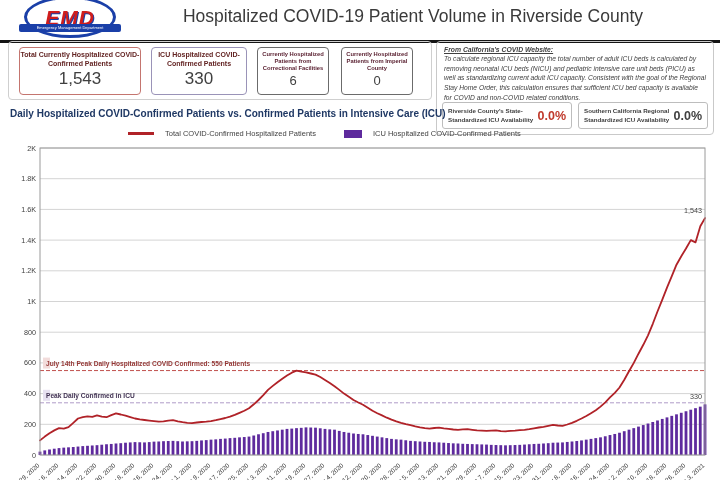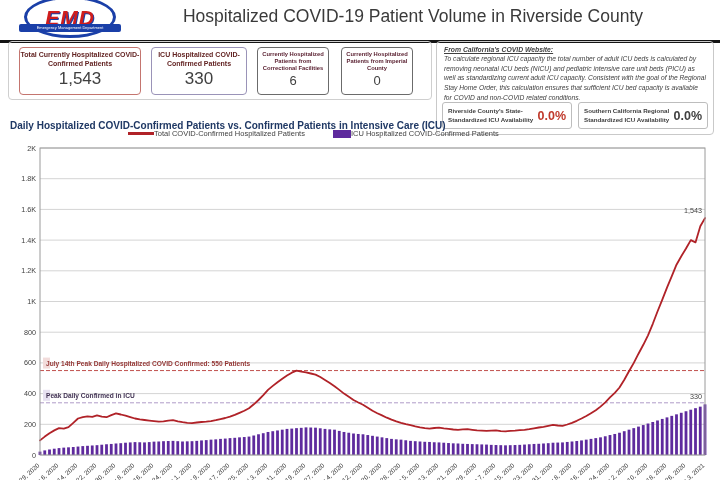--- a/index.html
+++ b/index.html
@@ -48,24 +48,24 @@
   .avail-box { flex:1; border:1px solid #bdbdbd; border-radius:3px; height:27px;
                display:flex; align-items:center; padding:0 5px; background:#fff; }
   .avail-box .lbl { font-size:6.2px; font-weight:bold; color:#404040; line-height:1.3;
                     flex:1; }
   .avail-box .val { font-size:12.5px; font-weight:bold; }
   #avail-0 .val { color:#c0392b; }
   #avail-1 .val { color:#404040; }
 
   
   #chart-title { position:absolute; left:10px; top:108px; font-size:10px;
-                 font-weight:bold; color:#1f3864;margin-top:12px; }
+                 font-weight:bold; color:#1f3864; }
   #legend { position:absolute; left:128px; top:129px; display:flex; align-items:center;
             gap:28px; }
-  .leg-item { display:flex; align-items:center; gap:0; font-size:7.5px; color:#3f3f3f; }
+  .leg-item { display:flex; align-items:center; gap:11px; font-size:7.5px; color:#3f3f3f; }
   .swatch-line { width:26px; height:3px; background:#b02228; }
   .swatch-rect { width:18px; height:8px; background:#5e2a9d; }
 
   
   #chart { position:absolute; left:0; top:140px; width:720px; height:340px; }
   svg text { font-family:"Liberation Sans", sans-serif; }
 </style>
 </head>
 <body>
 

